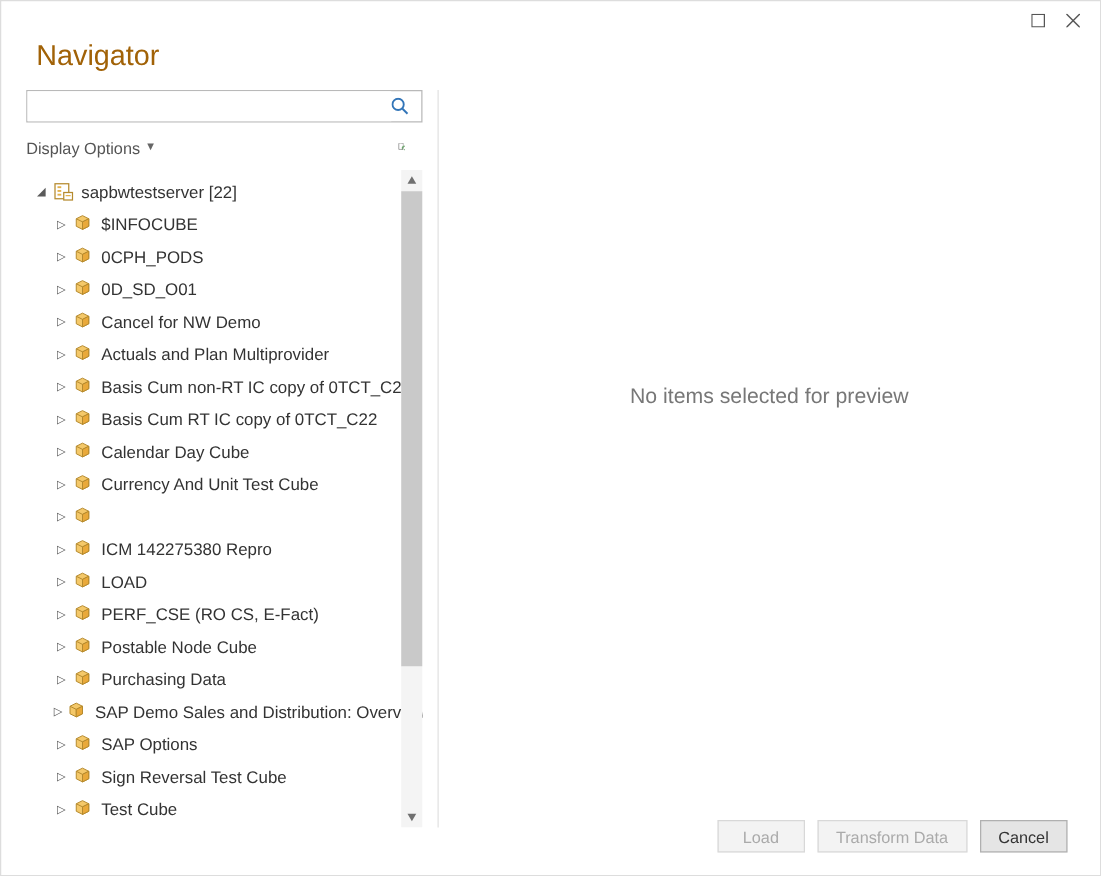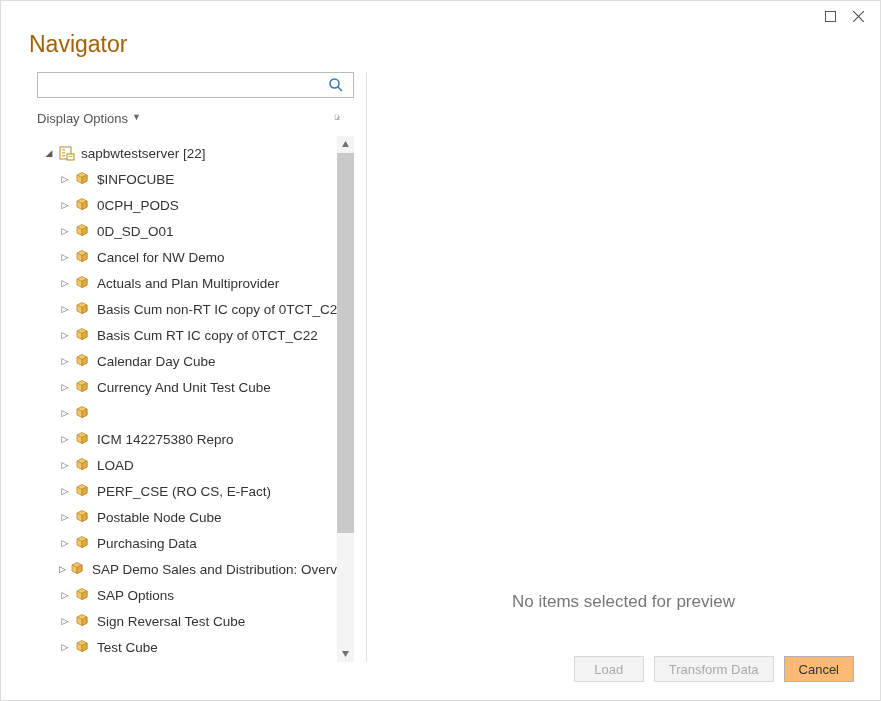--- a/index.html
+++ b/index.html
@@ -35,21 +35,21 @@
   }
   .header h1 {
     margin: 0;
     font-size: 23px;
     font-weight: 400;
     color: #a16207;
   }
   .content {
     display: flex;
     height: 590px;
-    padding: 0 0 0 36px;
+    padding: 0 0 0 20px;
   }
   .left-panel {
     width: 330px;
     display: flex;
     flex-direction: column;
     border-right: 1px solid #e2e2e2;
     padding-right: 12px;
     position: relative;
   }
   .search-row {
@@ -162,42 +162,42 @@
   .scroll-thumb {
     background: #c9c9c9;
     width: 100%;
     height: 380px;
     cursor: default;
   }
   .scroll-spacer { flex: 1; }
   .right-panel {
     flex: 1;
     display: flex;
-    align-items: flex-end;
+    align-items: center;
     justify-content: center;
   }
   .right-panel .msg {
     color: #777;
     font-size: 17px;
     font-weight: 400;
     position: relative;
     top: -50px;
   }
   .footer {
     position: absolute;
     bottom: 18px;
     right: 26px;
     display: flex;
     gap: 10px;
   }
   .btn {
     min-width: 70px;
     height: 26px;
     border: 1px solid #b0b0b0;
-    background: #fdba74;
+    background: #e5e5e5;
     font-size: 13px;
     padding: 0 14px;
     display: flex;
     align-items: center;
     justify-content: center;
     cursor: default;
   }
   .btn.disabled {
     border-color: #d8d8d8;
     color: #aaa;

